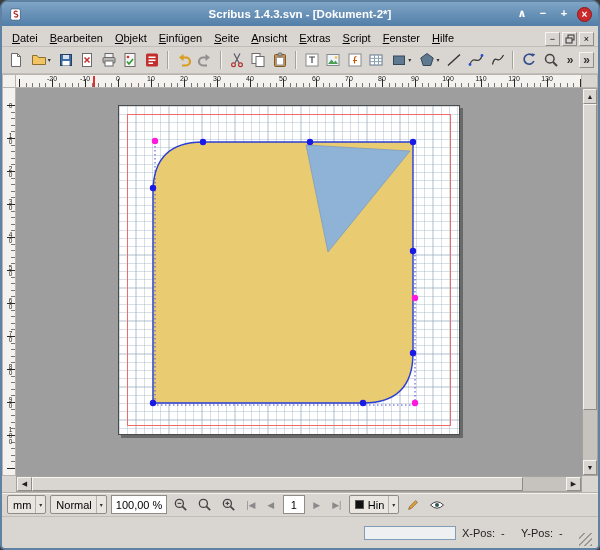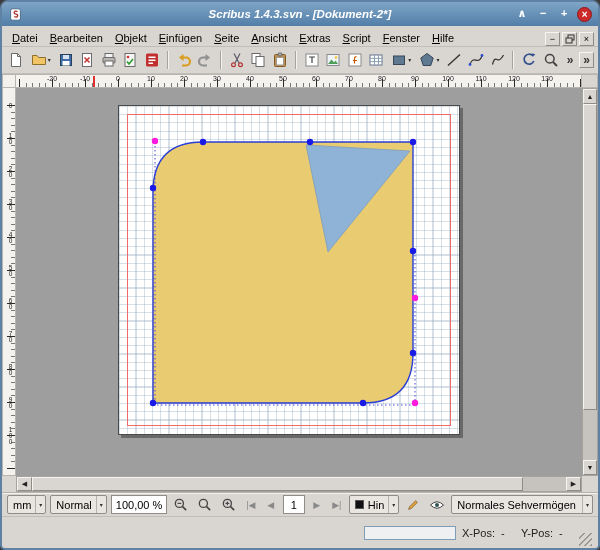--- a/index.html
+++ b/index.html
@@ -2,21 +2,21 @@
 <html><head>
 <meta charset="utf-8">
 <style>
   *{box-sizing:border-box;margin:0;padding:0;font-family:"Liberation Sans","DejaVu Sans",sans-serif;}
   html,body{width:600px;height:550px;background:#3c3c3c;overflow:hidden;}
   .window{width:600px;height:550px;display:flex;flex-direction:column;background:#d9d5d1;
     border:2px solid #5f82a4;border-radius:8px 8px 5px 5px;overflow:hidden;}
 
   
   .titlebar{height:24px;flex:0 0 24px;background:linear-gradient(#7fa5c6,#527ea8);position:relative;
-    display:flex;align-items:center;padding:0 6px;color:#fff;font-style:italic;}
+    display:flex;align-items:center;padding:0 6px;color:#fff;}
   .win-icon{width:15px;height:15px;display:flex;align-items:center;justify-content:center;}
   .tb-title{position:absolute;left:50%;transform:translateX(-50%);font-size:11.5px;font-weight:bold;white-space:nowrap;}
   .tb-controls{margin-left:auto;display:flex;align-items:center;gap:5px;}
   .tbc{width:16px;height:16px;line-height:15px;text-align:center;font-size:11px;font-weight:bold;color:#fff;cursor:default;}
   .tbc.close{background:#cc2a2a;border:1px solid #8e1a1a;border-radius:50%;width:15px;height:15px;line-height:13px;font-size:10px;}
 
   
   .menubar{height:21px;flex:0 0 21px;display:flex;align-items:flex-end;padding:0 4px;font-size:11px;
     background:#d9d5d1;border-bottom:1px solid #c1bdb9;}
   .menu-item{padding:2px 6px;white-space:nowrap;}
@@ -427,24 +427,20 @@
         <svg width="14" height="14" viewBox="0 0 16 16">
           <path d="M3 13l1-3 7-7 2 2-7 7z" fill="#e0a33c" stroke="#6b4a1a" stroke-width="0.7"></path>
         </svg>
       </span>
     <span class="sbtn">
         <svg width="16" height="16" viewBox="0 0 16 16">
           <path d="M1.5 8q6.5-6.5 13 0-6.5 6.5-13 0z" fill="#fff" stroke="#444"></path>
           <circle cx="8" cy="8" r="2" fill="#335555"></circle>
         </svg>
       </span>
-    <span class="combo vision">
-      <span class="lbl">Normales Sehvermögen</span>
-      <i class="caret">▾</i>
-    </span>
   </div>
 
   <div class="status2">
     <span class="sp1"></span>
     <span class="progress"></span>
     <span class="poslabel">X-Pos:</span>
     <span class="posvalue">-</span>
     <span class="poslabel">Y-Pos:</span>
     <span class="posvalue">-</span>
     <span class="grip"></span>

